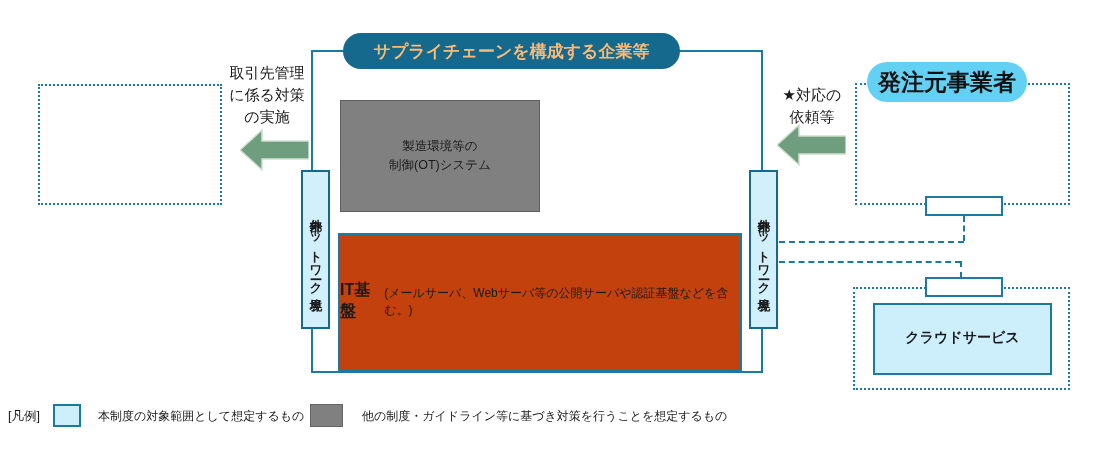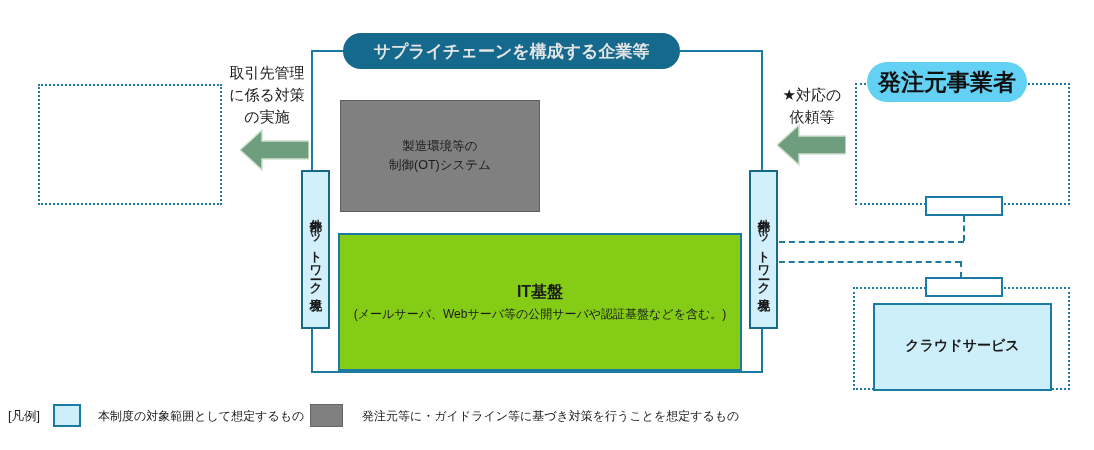--- a/index.html
+++ b/index.html
@@ -7,41 +7,41 @@
     position:relative;width:1094px;height:450px;background:#ffffff;overflow:hidden;
     font-family:"Liberation Sans","DejaVu Sans",sans-serif;color:#1a1a1a;
   }
   .abs{position:absolute;box-sizing:border-box;}
   .pre{white-space:pre-line;}
 
   
   .big-box{left:311px;top:50px;width:452px;height:323px;border:2px solid #1a7aa4;background:#ffffff;z-index:1;}
 
   .title-pill{left:343px;top:33px;width:337px;height:36px;background:#15698c;border-radius:18px;
-    display:flex;align-items:center;justify-content:center;color:#e5e5e5;font-weight:bold;font-size:17px;z-index:4;}
+    display:flex;align-items:center;justify-content:center;color:#fdba74;font-weight:bold;font-size:17px;z-index:4;}
 
   .sky-pill{background:#63d1f4;border-radius:20px;display:flex;align-items:center;justify-content:center;
     font-weight:bold;font-size:23px;color:#111;z-index:4;}
   .pill-partner{left:38px;top:60px;width:150px;height:40px;}
   .pill-orderer{left:867px;top:62px;width:160px;height:40px;}
 
   .dotted-box{border:2px dotted #1a7aa4;background:transparent;z-index:2;}
   .dotted-partner{left:38px;top:84px;width:184px;height:121px;}
   .dotted-orderer{left:855px;top:83px;width:215px;height:122px;}
   .dotted-cloud{left:853px;top:287px;width:217px;height:103px;}
 
   .gray-box{background:#808080;border:1.5px solid #5f5f5f;display:flex;align-items:center;justify-content:center;
     text-align:center;font-size:12.5px;line-height:1.5;z-index:2;}
   .gray-ot{left:340px;top:100px;width:200px;height:112px;}
   .gray-products{left:548px;top:100px;width:194px;height:112px;}
 
-  .it-box{left:338px;top:233px;width:404px;height:138px;background:#84cc16;border:2px solid #1a7aa4;
-    display:flex;flex-direction:column;align-items:center;justify-content:center;z-index:2;}
+  .it-box{left:338px;top:233px;width:404px;height:138px;background:#c2410c;border:2px solid #1a7aa4;
+    display:flex;flex-direction:row;align-items:center;justify-content:center;z-index:2;}
   .it-title{font-weight:bold;font-size:16px;margin-bottom:3px;}
-  .it-desc{font-size:12px;text-align:right;}
+  .it-desc{font-size:12px;}
 
   .vlabel{width:29px;height:159px;background:#d2f0fc;border:2px solid #15698c;z-index:3;
     display:flex;align-items:center;justify-content:center;}
   .vlabel span{writing-mode:vertical-rl;font-weight:bold;font-size:12.5px;letter-spacing:1px;}
   .vlabel-left{left:301px;top:170px;}
   .vlabel-right{left:749px;top:170px;}
 
   .side-note{font-size:15px;line-height:1.45;text-align:center;z-index:3;}
   .note-partner{left:223px;top:62px;width:88px;}
   .note-orderer{left:772px;top:84px;width:80px;}
@@ -54,21 +54,21 @@
   .rect-top{left:925px;top:196px;}
   .rect-bottom{left:925px;top:277px;}
 
   .dash-h{border-top:2px dashed #1a7aa4;height:0;z-index:2;}
   .dash-v{border-left:2px dashed #1a7aa4;width:0;z-index:2;}
   .dash-h1{left:779px;top:241px;width:185px;}
   .dash-h2{left:779px;top:261px;width:182px;}
   .dash-v1{left:963px;top:216px;height:25px;}
   .dash-v2{left:960px;top:261px;height:17px;}
 
-  .cloud-box{left:873px;top:303px;width:179px;height:88px;background:#cdeefb;border:2px solid #1a7aa4;z-index:3;
+  .cloud-box{left:873px;top:303px;width:179px;height:72px;background:#cdeefb;border:2px solid #1a7aa4;z-index:3;
     display:flex;flex-direction:column;align-items:center;justify-content:center;text-align:center;}
   .cloud-title{font-weight:bold;font-size:14px;margin-bottom:2px;}
   .cloud-desc{font-size:10px;line-height:1.35;}
 
   .legend-label{left:8px;top:408px;font-size:12.5px;}
   .legend-text{font-size:12px;margin-left:10px;}
   .legend-sw{height:23px;z-index:2;}
   .sw-cyan{left:53px;top:404px;width:28px;background:#cdeefb;border:2px solid #1a7aa4;}
   .sw-gray{left:310px;top:404px;width:33px;background:#808080;border:1px solid #666666;}
   .legend-t1{left:88px;top:408px;}
@@ -126,15 +126,15 @@
 
   <div class="abs dotted-box dotted-cloud"></div>
   <div class="abs cloud-box">
     <div class="cloud-title">クラウドサービス</div>
   </div>
 
   <div class="abs legend-label">[凡例]</div>
   <div class="abs legend-sw sw-cyan"></div>
   <div class="abs legend-text legend-t1">本制度の対象範囲として想定するもの</div>
   <div class="abs legend-sw sw-gray"></div>
-  <div class="abs legend-text legend-t2">発注元等に・ガイドライン等に基づき対策を行うことを想定するもの</div>
+  <div class="abs legend-text legend-t2">他の制度・ガイドライン等に基づき対策を行うことを想定するもの</div>
 
 </div>
 
 </body></html>

